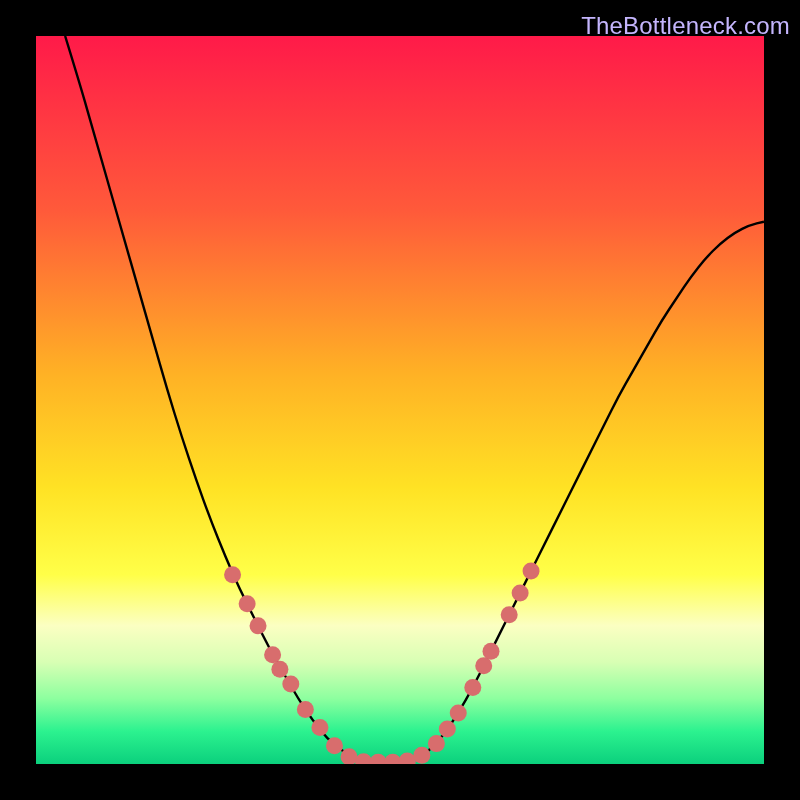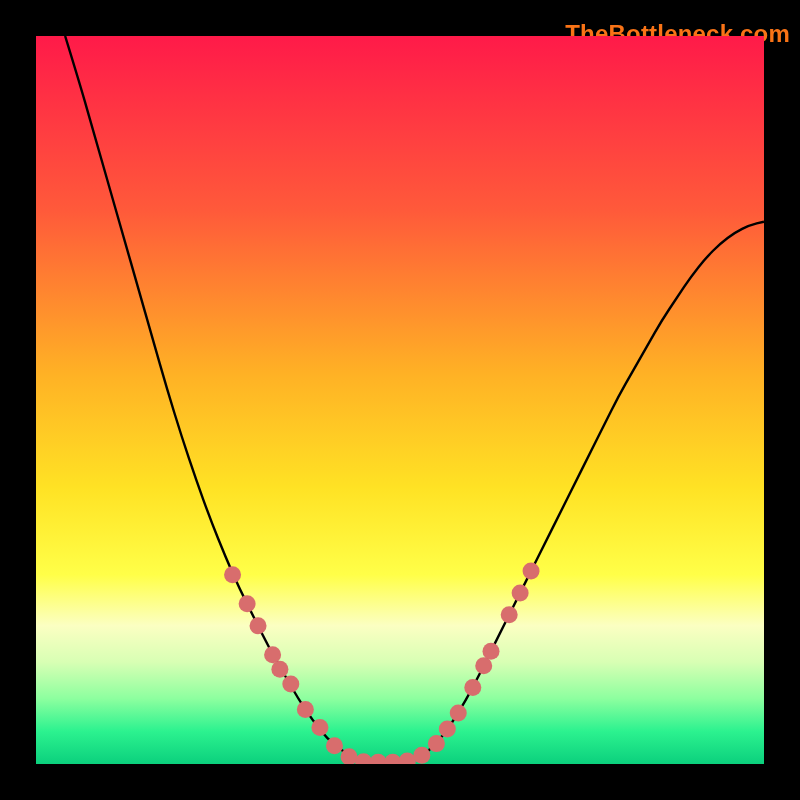--- a/index.html
+++ b/index.html
@@ -13,25 +13,25 @@
   }
   .frame {
     position: absolute;
     left: 36px;
     top: 36px;
     width: 728px;
     height: 728px;
   }
   .watermark {
     position: absolute;
-    top: 20px;
+    top: 12px;
     right: 10px;
-    color: #f97316;
+    color: #c4b5fd;
     font-size: 24px;
-    font-weight: 700;
+    font-weight: 400;
     letter-spacing: 0.2px;
   }
   svg { display: block; }
 </style>
 </head>
 <body>
 
 <div class="watermark">TheBottleneck.com</div>
 
 <div class="frame">

